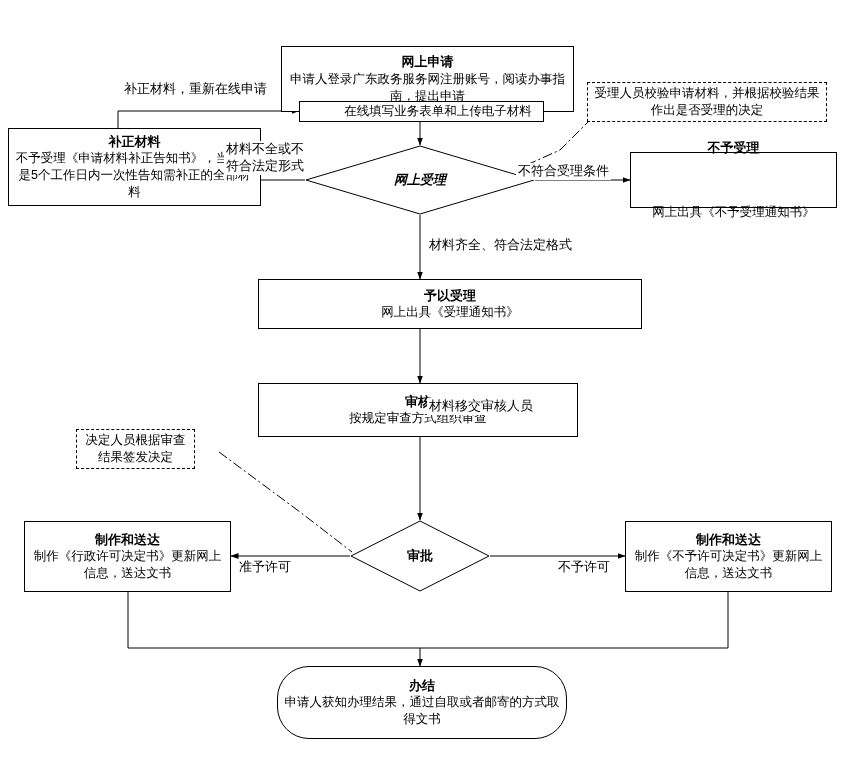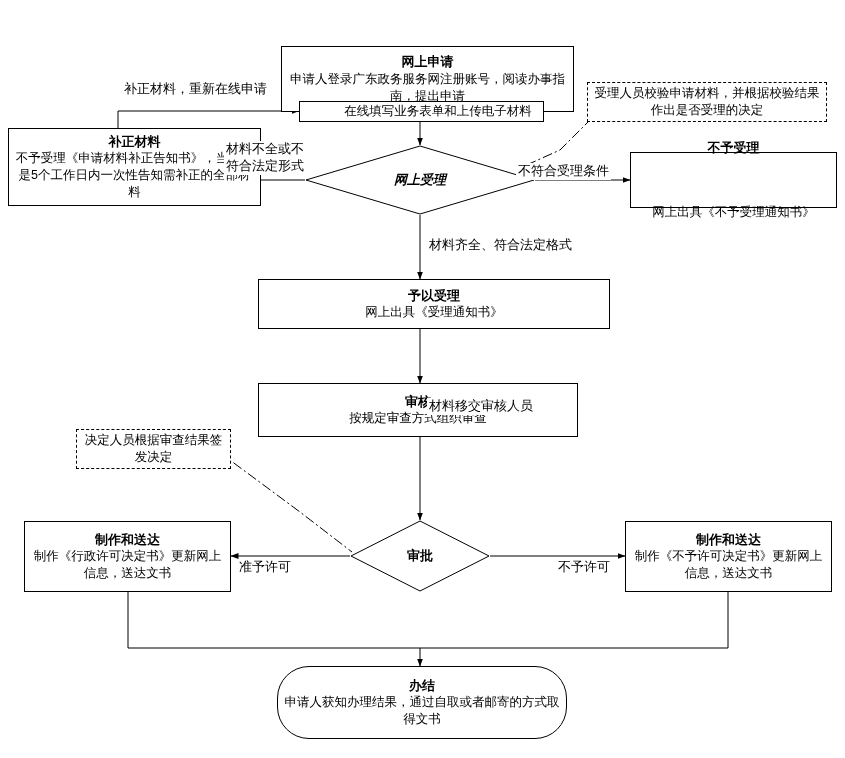--- a/index.html
+++ b/index.html
@@ -170,31 +170,31 @@
   <div class="node" style="left:8px; top:128px; width:253px; height:78px;">
     <div class="title">补正材料</div>
     <div class="body">不予受理《申请材料补正告知书》，当场或是5个工作日内一次性告知需补正的全部材料</div>
   </div>
 
   <div class="node" style="left:630px; top:152px; width:207px; height:56px;gap:48px;">
     <div class="title">不予受理</div>
     <div class="body">网上出具《不予受理通知书》</div>
   </div>
 
-  <div class="node" style="left:258px; top:279px; width:352px; height:50px;">
+  <div class="node" style="left:258px; top:279px; width:384px; height:50px;">
     <div class="title">予以受理</div>
     <div class="body">网上出具《受理通知书》</div>
   </div>
 
   <div class="node" style="left:258px; top:383px; width:320px; height:54px;">
     <div class="title">审核</div>
     <div class="body">按规定审查方式组织审查</div>
   </div>
 
-  <div class="dashed-note" style="left:76px; top:429px; width:155px; height:40px;">
+  <div class="dashed-note" style="left:76px; top:429px; width:119px; height:40px;">
     <span>决定人员根据审查结果签发决定</span>
   </div>
 
   <div class="diamond-wrap" style="left:350px; top:520px; width:140px; height:72px;">
     <svg width="140" height="72" viewBox="0 0 140 72">
       <polygon points="70,1 139,36 70,71 1,36" fill="#ffffff" stroke="#000000" stroke-width="1"></polygon>
     </svg>
     <div class="diamond-label">审批</div>
   </div>
 

